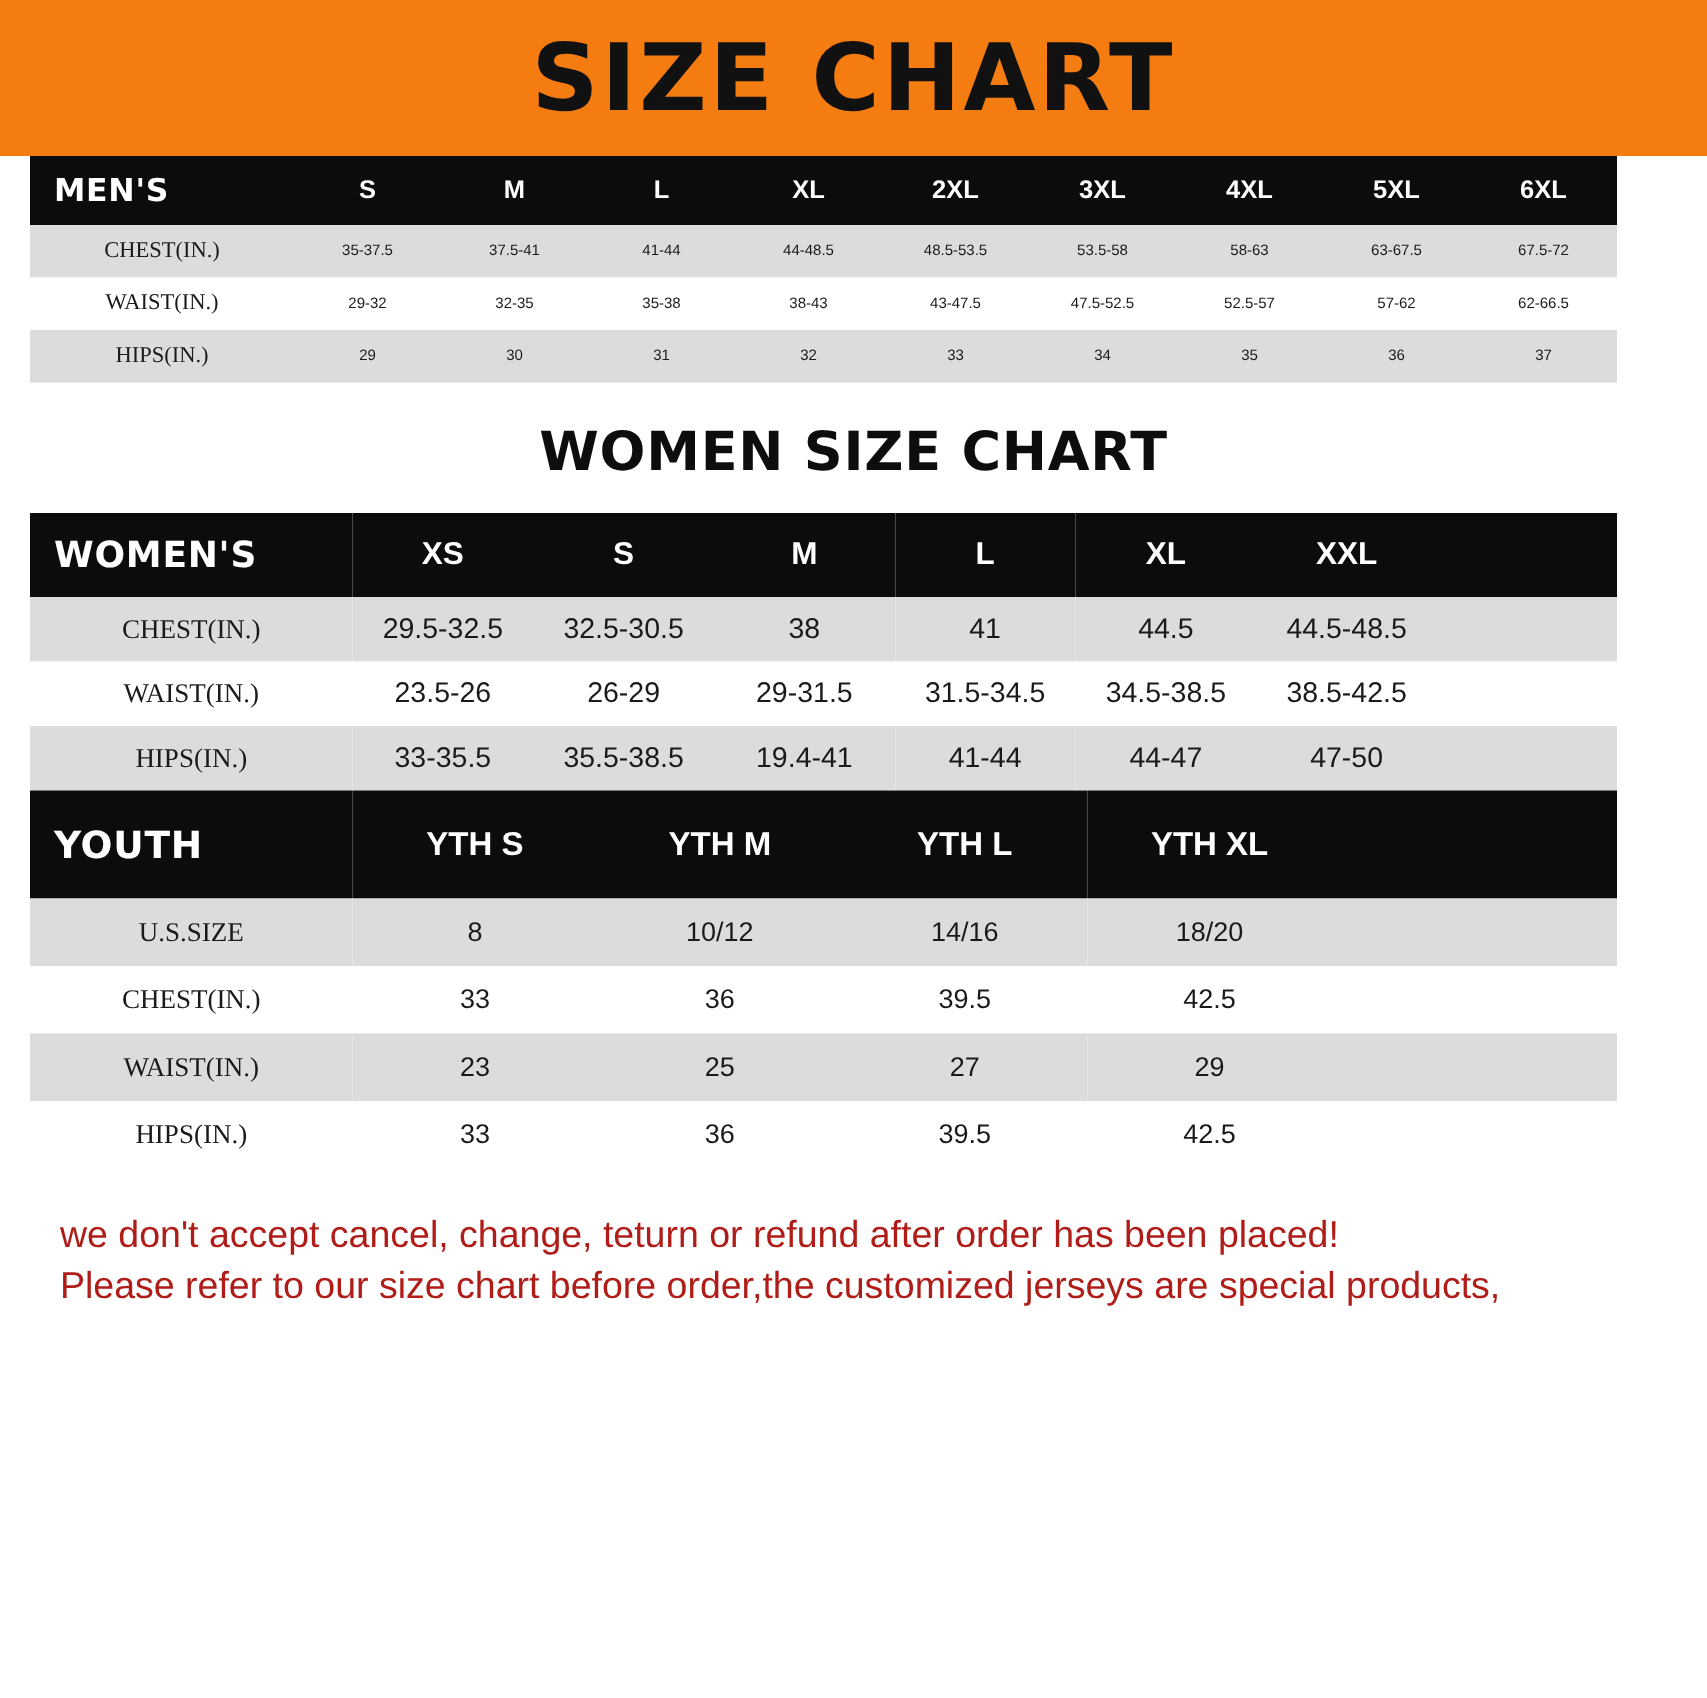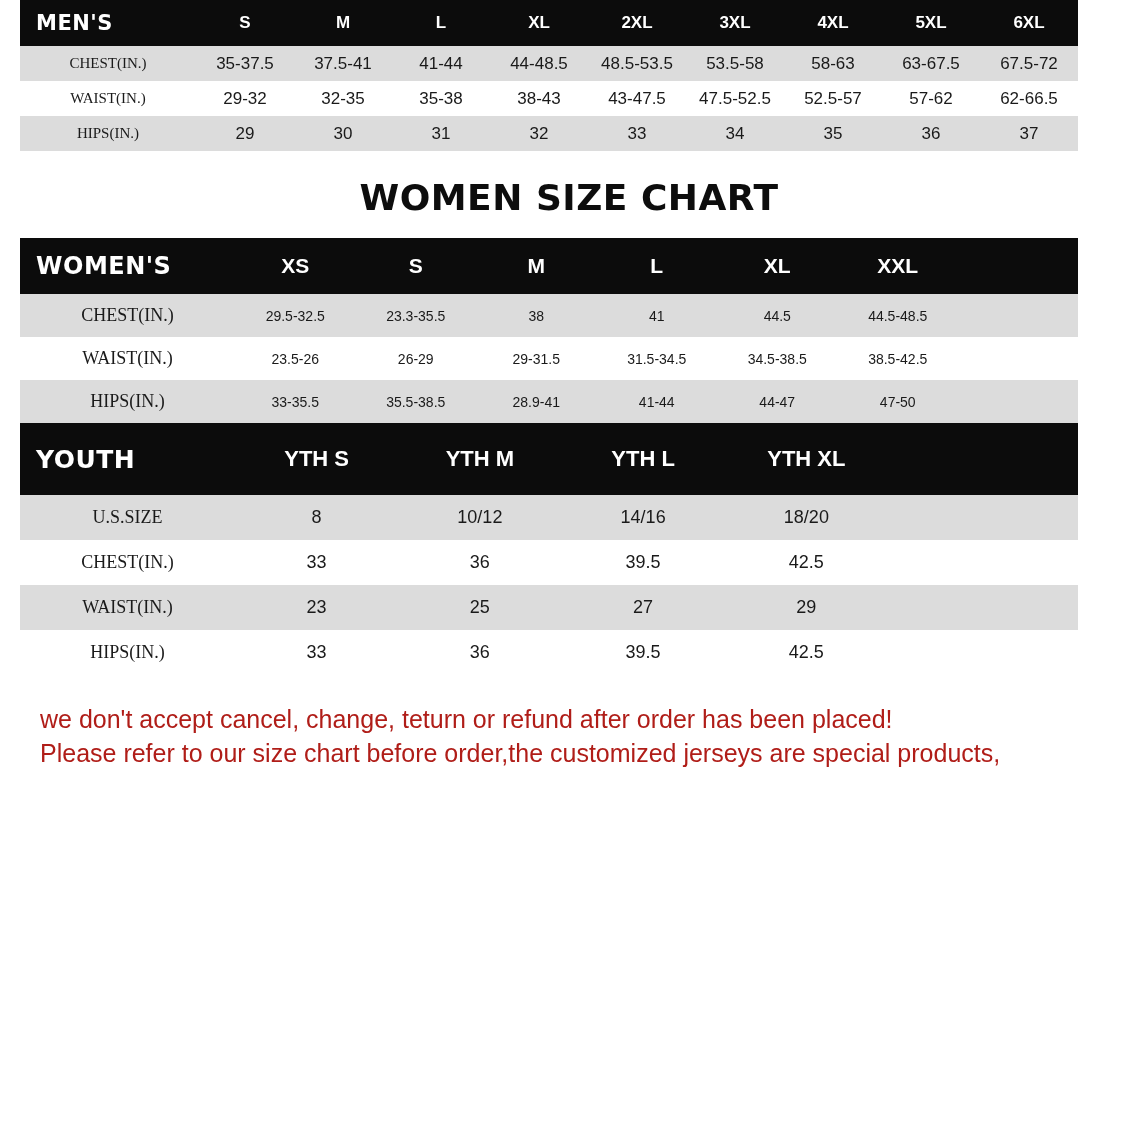--- a/index.html
+++ b/index.html
@@ -78,27 +78,27 @@
 
   
   table.size tbody td { color: #1a1a1a; }
   table.size tbody tr.alt { background: #dcdcdc; }
   table.size tbody tr.plain { background: #ffffff; }
   table.size tbody td.rowlabel { text-align: center; font-family: Liberation Serif, serif; }
 
   
   .men thead th { height: 46px; font-size: 17px; }
   .men thead th.rowlabel { font-size: 21px; }
-  .men tbody td { height: 35px; font-size: 17px; }
+  .men tbody td { height: 35px; font-size: 10px; }
   .men tbody td.rowlabel { font-size: 15px; }
 
   
   .women thead th { height: 56px; font-size: 21px; }
   .women thead th.rowlabel { font-size: 24px; }
-  .women tbody td { height: 43px; font-size: 14px; }
+  .women tbody td { height: 43px; font-size: 19px; }
   .women tbody td.rowlabel { font-size: 18px; }
 
   
   .youth thead th { height: 72px; font-size: 22px; }
   .youth thead th.rowlabel { font-size: 25px; }
   .youth tbody td { height: 45px; font-size: 18px; }
   .youth tbody td.rowlabel { font-size: 18px; }
 
   
   .note {
@@ -108,20 +108,23 @@
     font-size: 25px;
     line-height: 1.35;
     text-align: left;
   }
 </style>
 </head>
 <body>
 
 <div class="page">
 
+  <div class="banner">
+    <div class="banner-title">SIZE CHART</div>
+  </div>
 
   <div class="tbl-wrap">
     <table class="size men">
       <thead>
         <tr>
           <th class="rowlabel" style="width:176px">MEN'S</th>
           <th>S</th>
           <th>M</th>
           <th>L</th>
           <th>XL</th>
@@ -185,42 +188,42 @@
           <th>L</th>
           <th>XL</th>
           <th>XXL</th>
           <th style="width:120px"></th>
         </tr>
       </thead>
       <tbody>
         <tr class="alt">
           <td class="rowlabel">CHEST(IN.)</td>
           <td>29.5-32.5</td>
-          <td>23.3-35.5</td>
+          <td>32.5-30.5</td>
           <td>38</td>
           <td>41</td>
           <td>44.5</td>
           <td>44.5-48.5</td>
           <td></td>
         </tr>
         <tr class="plain">
           <td class="rowlabel">WAIST(IN.)</td>
           <td>23.5-26</td>
           <td>26-29</td>
           <td>29-31.5</td>
           <td>31.5-34.5</td>
           <td>34.5-38.5</td>
           <td>38.5-42.5</td>
           <td></td>
         </tr>
         <tr class="alt">
           <td class="rowlabel">HIPS(IN.)</td>
           <td>33-35.5</td>
           <td>35.5-38.5</td>
-          <td>28.9-41</td>
+          <td>19.4-41</td>
           <td>41-44</td>
           <td>44-47</td>
           <td>47-50</td>
           <td></td>
         </tr>
       </tbody>
     </table>
   </div>
 
   <div class="tbl-wrap">

